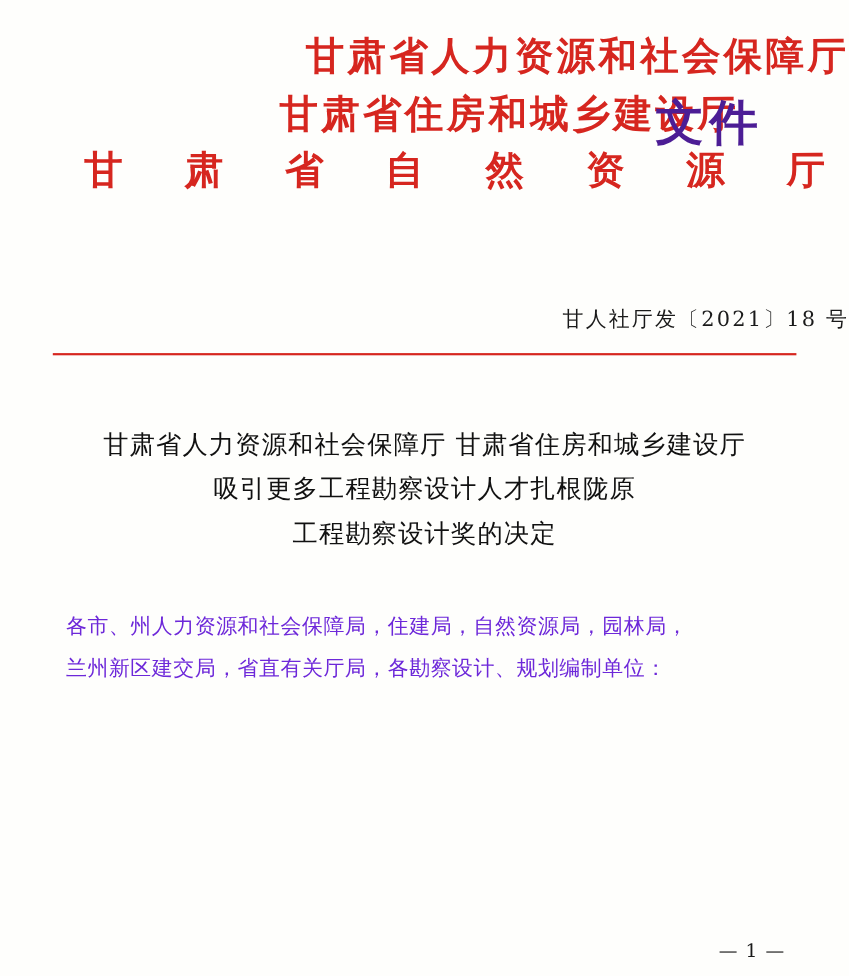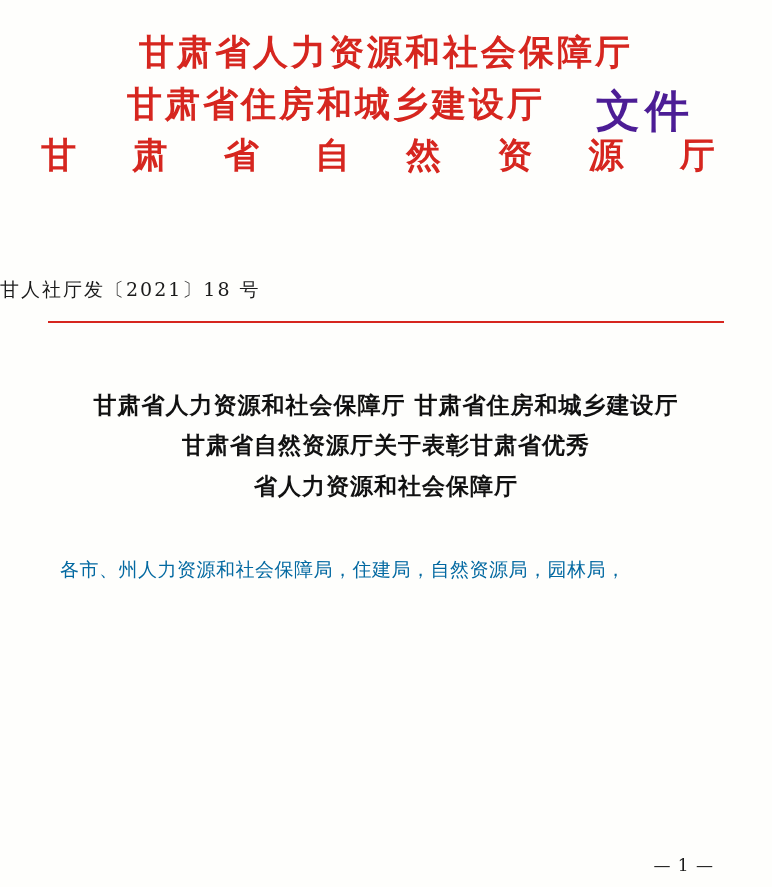--- a/index.html
+++ b/index.html
@@ -19,21 +19,21 @@
     width: 772px;
     height: 887px;
     box-sizing: border-box;
     padding: 0;
     background: #fefefc;
   }
 
   
   .masthead {
     padding-top: 34px;
-    text-align: center;
+    text-align: right;
   }
   .masthead-line {
     position: relative;
     display: block;
     color: #d6261f;
     font-family: "DejaVu Serif", "Liberation Serif", serif;
     font-weight: bold;
     letter-spacing: 2px;
     line-height: 1;
   }
@@ -64,62 +64,62 @@
     color: #4c1d95;
     font-size: 44px;
     font-weight: bold;
     letter-spacing: 5px;
     font-family: "DejaVu Serif", "Liberation Serif", serif;
   }
   .ml3 {
     font-size: 35px;
     letter-spacing: 22px;
     padding-left: 22px;
-    padding-right: 16px;
+    padding-right: 0px;
   }
 
   
   .docnum {
     margin-top: 105px;
-    text-align: left;
+    text-align: right;
     font-size: 19px;
     letter-spacing: 2px;
     color: #1a1a1a;
     font-family: "DejaVu Serif", "Liberation Serif", serif;
   }
 
   
   .red-rule {
     margin: 18px 48px 0 48px;
     height: 2px;
     background: #d6261f;
   }
 
   
   .title {
     margin: 62px 62px 0 62px;
     text-align: center;
     font-size: 23px;
-    font-weight: bold;
+    font-weight: normal;
     line-height: 1.75;
     letter-spacing: 1px;
     color: #111;
     font-family: "DejaVu Serif", "Liberation Serif", serif;
   }
   .title-line {
     display: block;
   }
 
   
   .body {
     margin: 44px 60px 0 60px;
     font-size: 19px;
     line-height: 2.05;
     letter-spacing: 0.5px;
-    color: #0369a1;
+    color: #6d28d9;
     text-align: justify;
     text-justify: inter-ideograph;
     font-family: "DejaVu Serif", "Liberation Serif", serif;
   }
   .para {
     margin: 0;
   }
   .para + .para {
     margin-top: 0;
   }
@@ -151,23 +151,24 @@
     </div>
     <span class="masthead-line ml3">甘 肃 省 自 然 资 源 厅</span>
   </div>
 
   <div class="docnum">甘人社厅发〔2021〕18 号</div>
 
   <div class="red-rule"></div>
 
   <div class="title">
     <span class="title-line">甘肃省人力资源和社会保障厅 甘肃省住房和城乡建设厅</span>
-    <span class="title-line">甘肃省自然资源厅关于表彰甘肃省优秀</span>
-    <span class="title-line">省人力资源和社会保障厅</span>
+    <span class="title-line">吸引更多工程勘察设计人才扎根陇原</span>
+    <span class="title-line">工程勘察设计奖的决定</span>
   </div>
 
   <div class="body">
     <p class="para">各市、州人力资源和社会保障局，住建局，自然资源局，园林局，</p>
+    <p class="para">兰州新区建交局，省直有关厅局，各勘察设计、规划编制单位：</p>
   </div>
 
   <div class="pagenum">— 1 —</div>
 
 </div>
 
 </body></html>

